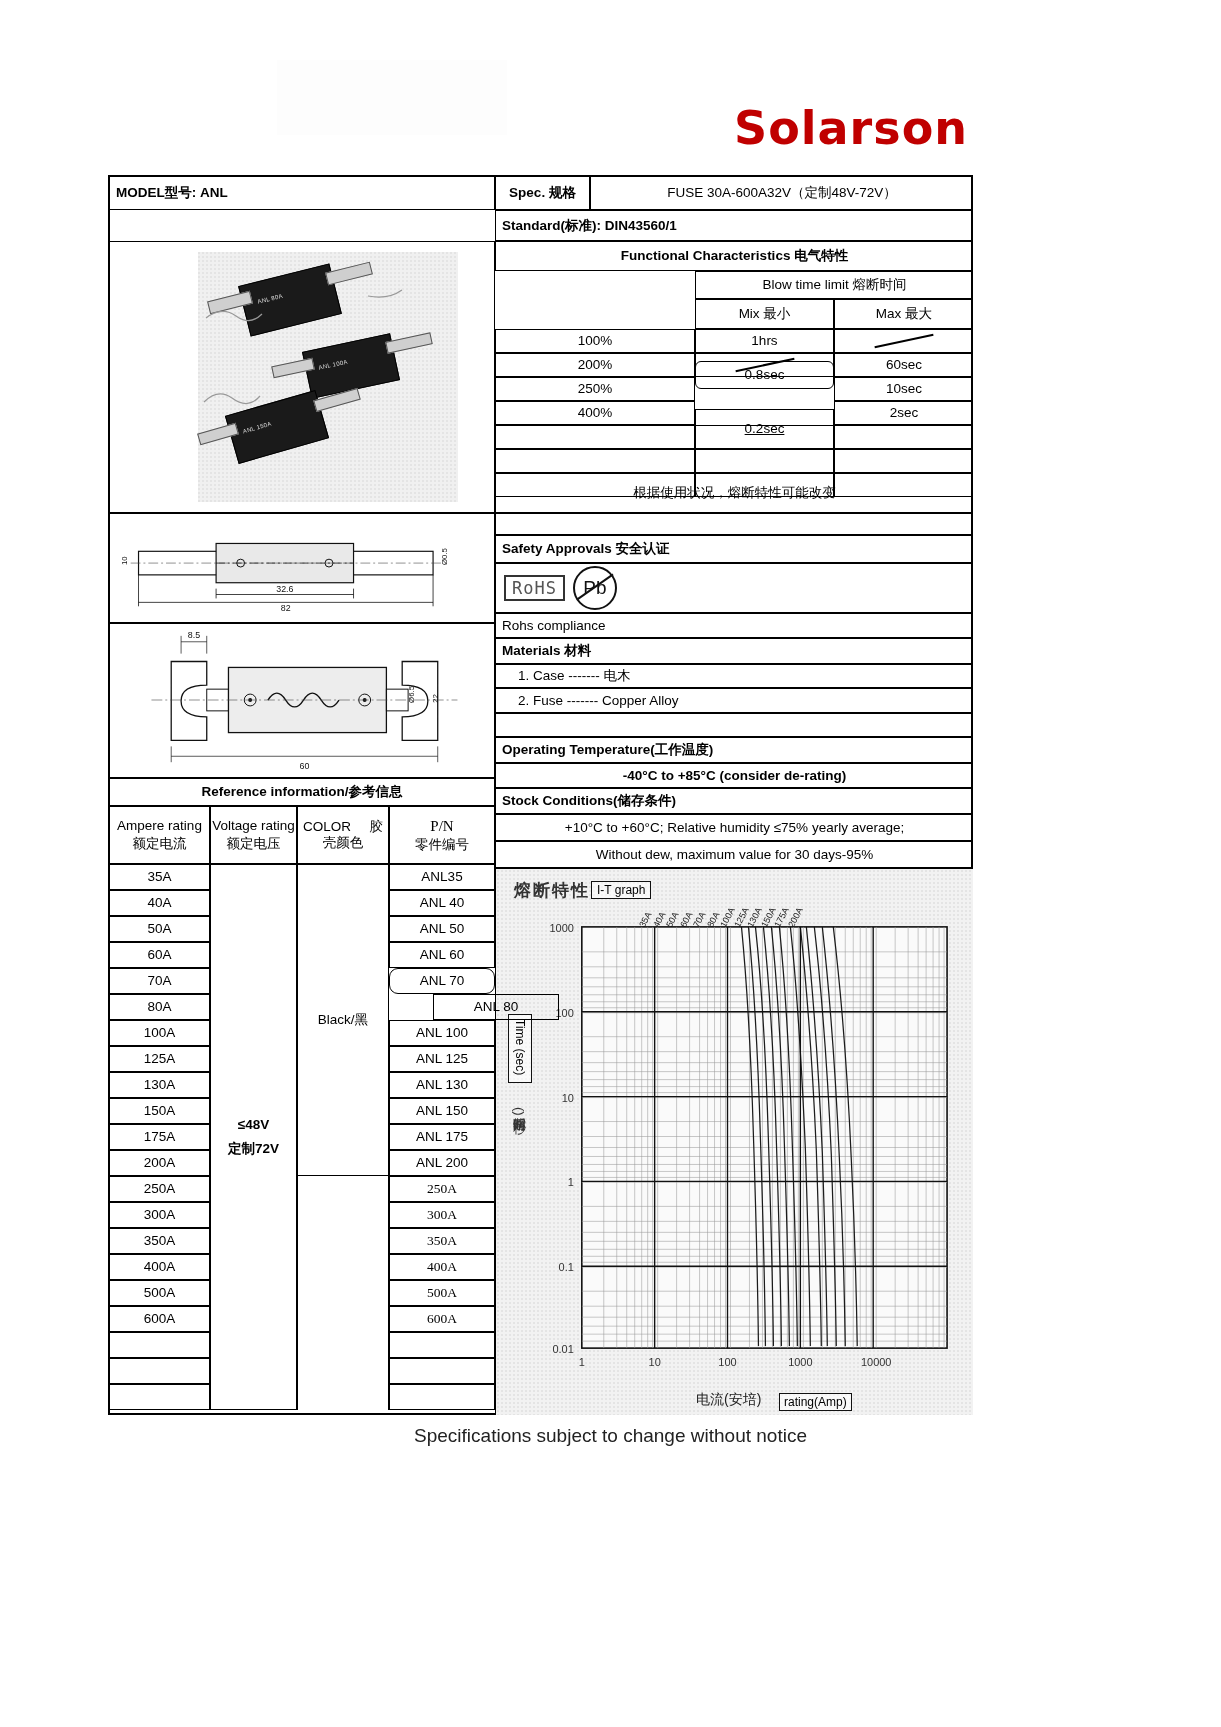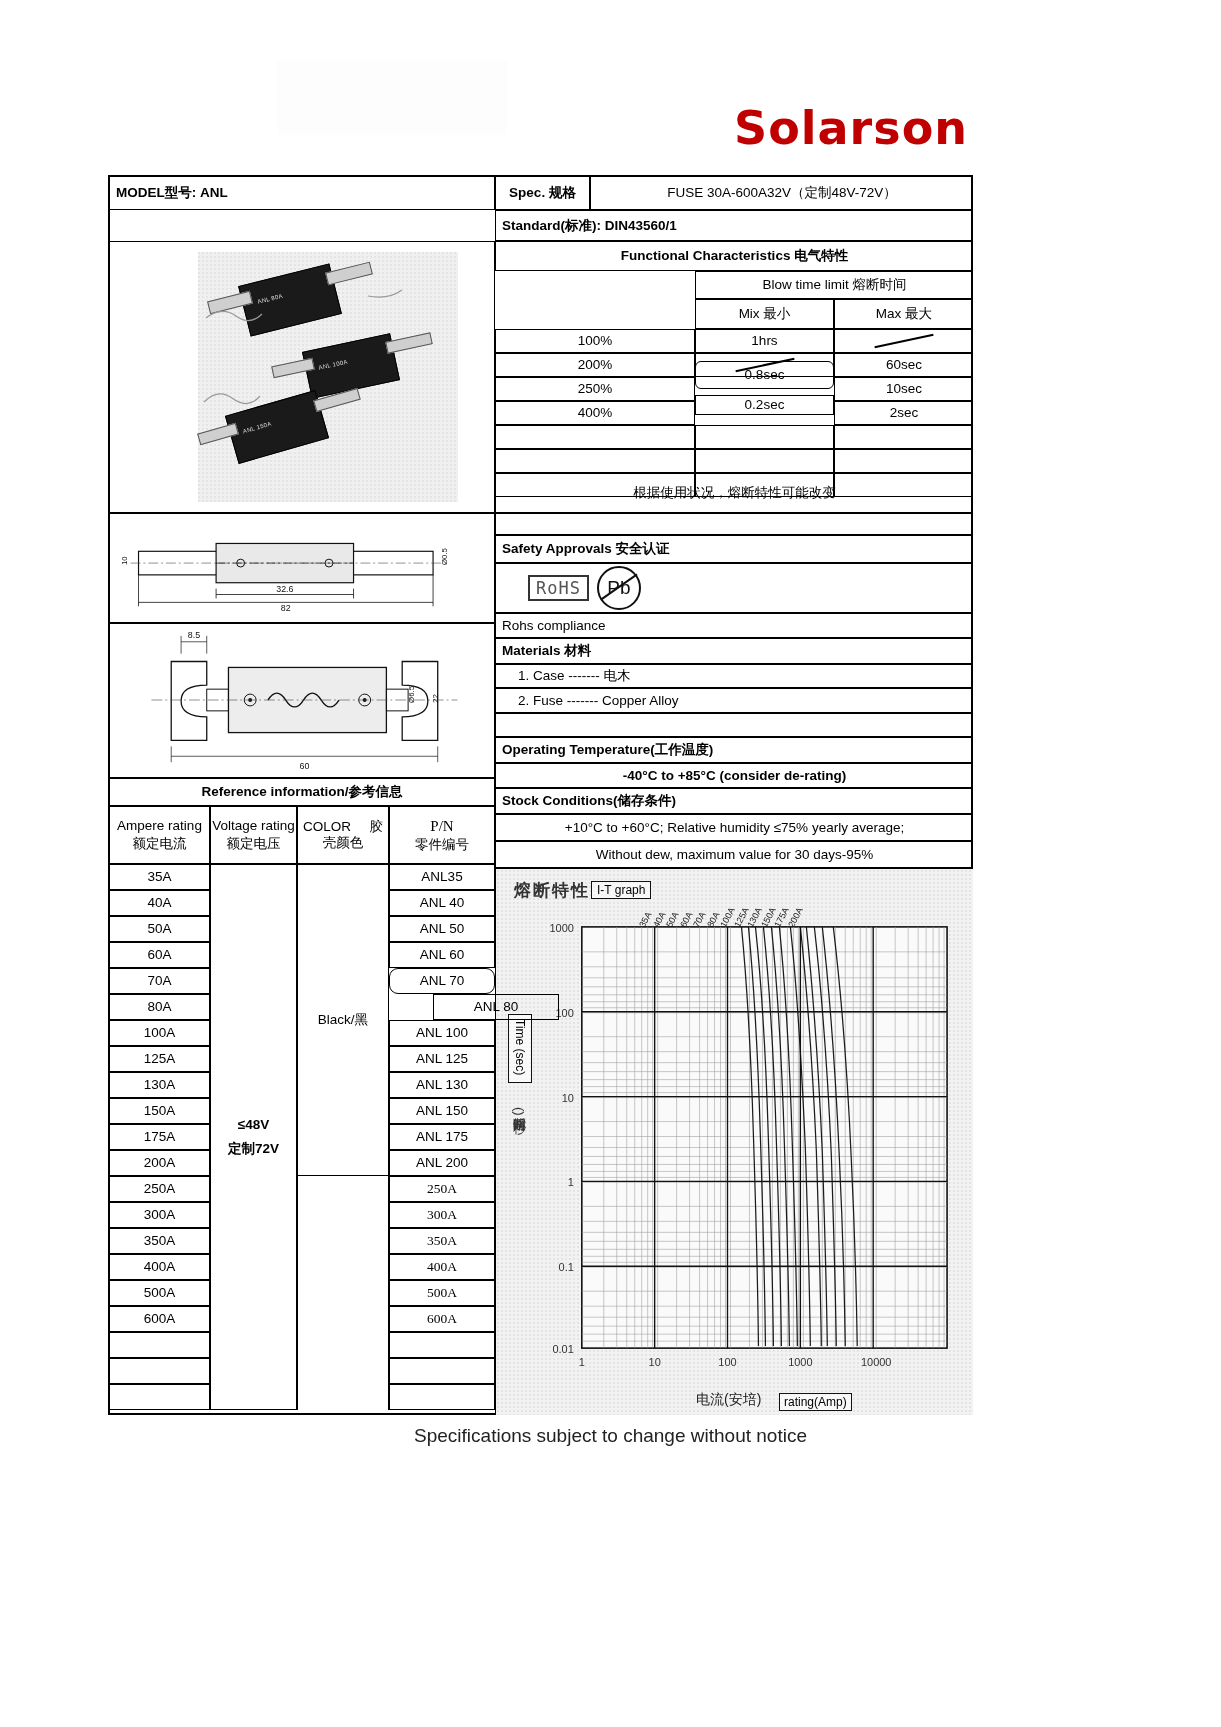--- a/index.html
+++ b/index.html
@@ -82,21 +82,21 @@
       #f0f0f0;
     background-size:4px 4px;}
   .fuse-body{position:absolute;background:#1a1a1a;border:1px solid #000;transform-origin:center;}
   .fuse-tab{position:absolute;background:#cfcfcf;border:1px solid #555;}
   .fuse-lbl{position:absolute;color:#ddd;font-size:6px;letter-spacing:.3px;}
 
   
   .dwg{position:absolute;left:0;top:0;width:100%;height:100%;}
 
   
-  .rohs-wrap{display:flex;align-items:center;gap:8px;padding-left:32px;height:100%;}
+  .rohs-wrap{display:flex;align-items:center;gap:8px;padding-left:8px;height:100%;}
   .rohs-box{border:2px solid #333;padding:1px 6px;font-size:17px;letter-spacing:1px;color:#555;
             font-family:"DejaVu Sans Mono",monospace;}
   .pb-circle{position:relative;width:40px;height:40px;border:2px solid #111;border-radius:50%;
              display:flex;align-items:center;justify-content:center;font-size:19px;color:#111;}
   .pb-slash{position:absolute;left:-2px;top:18px;width:44px;height:2px;background:#111;transform:rotate(-35deg);}
 
   
   .graph-inner{position:absolute;left:0;top:0;width:100%;height:100%;
     background:
       radial-gradient(circle at 50% 50%, rgba(0,0,0,.06) 0 1px, transparent 1px),
@@ -223,21 +223,21 @@
         </div>
         <div class="cell tx midc " style="left: 385px; top: 176px; width: 200px; height: 24px;">200%</div>
         <div class="cell tx midc " style="left: 585px; top: 176px; width: 139px; height: 24px;">
           <i class="diag"></i>
         </div>
         <div class="cell tx midc " style="left: 724px; top: 176px; width: 139px; height: 24px; border-right: none;">60sec</div>
         <div class="cell tx midc " style="left: 385px; top: 200px; width: 200px; height: 24px;">250%</div>
         <div class="cell tx midc " style="left: 585px; top: 184px; width: 139px; height: 28px; border-radius: 6px;">0.8sec</div>
         <div class="cell tx midc " style="left: 724px; top: 200px; width: 139px; height: 24px; border-right: none;">10sec</div>
         <div class="cell tx midc " style="left: 385px; top: 224px; width: 200px; height: 24px;">400%</div>
-        <div class="cell tx midc " style="left: 585px; top: 218px; width: 139px; height: 20px;">0.2sec</div>
+        <div class="cell tx midc " style="left: 585px; top: 232px; width: 139px; height: 40px; text-decoration: underline;">0.2sec</div>
         <div class="cell tx midc " style="left: 724px; top: 224px; width: 139px; height: 24px; border-right: none;">2sec</div>
         <div class="cell tx midc " style="left: 385px; top: 248px; width: 200px; height: 24px;"></div>
         <div class="cell tx midc " style="left: 585px; top: 248px; width: 139px; height: 24px;"></div>
         <div class="cell tx midc " style="left: 724px; top: 248px; width: 139px; height: 24px; border-right: none;"></div>
         <div class="cell tx midc " style="left: 385px; top: 272px; width: 200px; height: 24px;"></div>
         <div class="cell tx midc " style="left: 585px; top: 272px; width: 139px; height: 24px;"></div>
         <div class="cell tx midc " style="left: 724px; top: 272px; width: 139px; height: 24px; border-right: none;"></div>
         <div class="cell tx midc " style="left: 385px; top: 296px; width: 200px; height: 24px;"></div>
         <div class="cell tx midc " style="left: 585px; top: 296px; width: 139px; height: 24px;"></div>
         <div class="cell tx midc " style="left: 724px; top: 296px; width: 139px; height: 24px; border-right: none;"></div>

